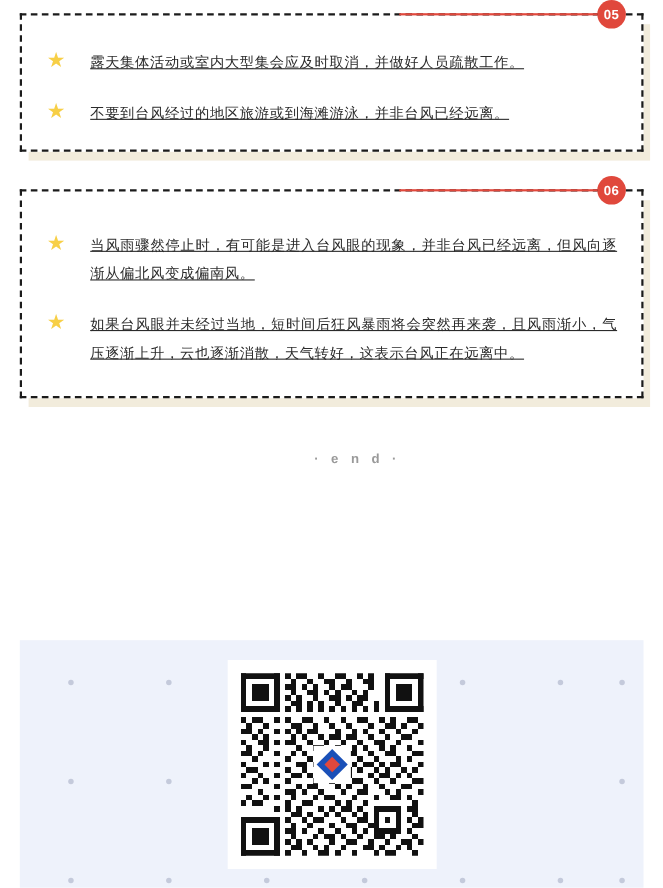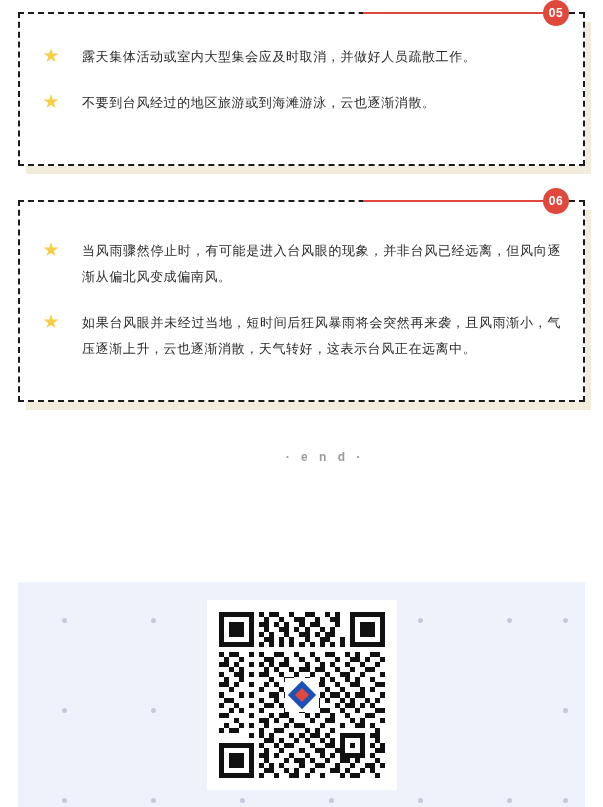--- a/index.html
+++ b/index.html
@@ -36,22 +36,22 @@
     z-index: 0;
   }
   .card {
     position: relative;
     z-index: 1;
     border: 2px dashed #1b1b1b;
     background: #ffffff;
     padding: 26px 22px 22px 22px;
     box-sizing: border-box;
   }
-  .card.card-1 { padding-top: 30px; padding-bottom: 44px; }
-  .card.card-2 { padding-top: 36px; padding-bottom: 34px; }
+  .card.card-1 { padding-top: 30px; padding-bottom: 16px; }
+  .card.card-2 { padding-top: 36px; padding-bottom: 22px; }
 
   
   .badge-row {
     position: absolute;
     right: 14px;
     top: -14px;
     display: flex;
     align-items: center;
     z-index: 3;
   }
@@ -94,20 +94,21 @@
     font-size: 19px;
     text-align: center;
   }
   .item-text {
     flex: 1 1 auto;
     font-size: 13px;
     line-height: 2.0;
     color: #2b2b2b;
     letter-spacing: 0.6px;
     text-align: justify;
+    text-decoration: underline;
   }
 
   .gap-1 { height: 34px; }
   .gap-2 { height: 48px; }
 
   
   .end-mark {
     text-align: center;
     color: #9a9a9a;
     font-size: 12px;
@@ -197,21 +198,21 @@
         <div class="badge">05</div>
       </div>
 
       <div class="item">
         <div class="star">★</div>
         <div class="item-text">露天集体活动或室内大型集会应及时取消，并做好人员疏散工作。</div>
       </div>
 
       <div class="item">
         <div class="star">★</div>
-        <div class="item-text">不要到台风经过的地区旅游或到海滩游泳，云也逐渐消散。</div>
+        <div class="item-text">不要到台风经过的地区旅游或到海滩游泳，并非台风已经远离。</div>
       </div>
     </div>
   </div>
 
   <div class="gap-1"></div>
 
   <div class="card-wrap">
     <div class="card-shadow"></div>
     <div class="card card-2">
       <div class="badge-row">

